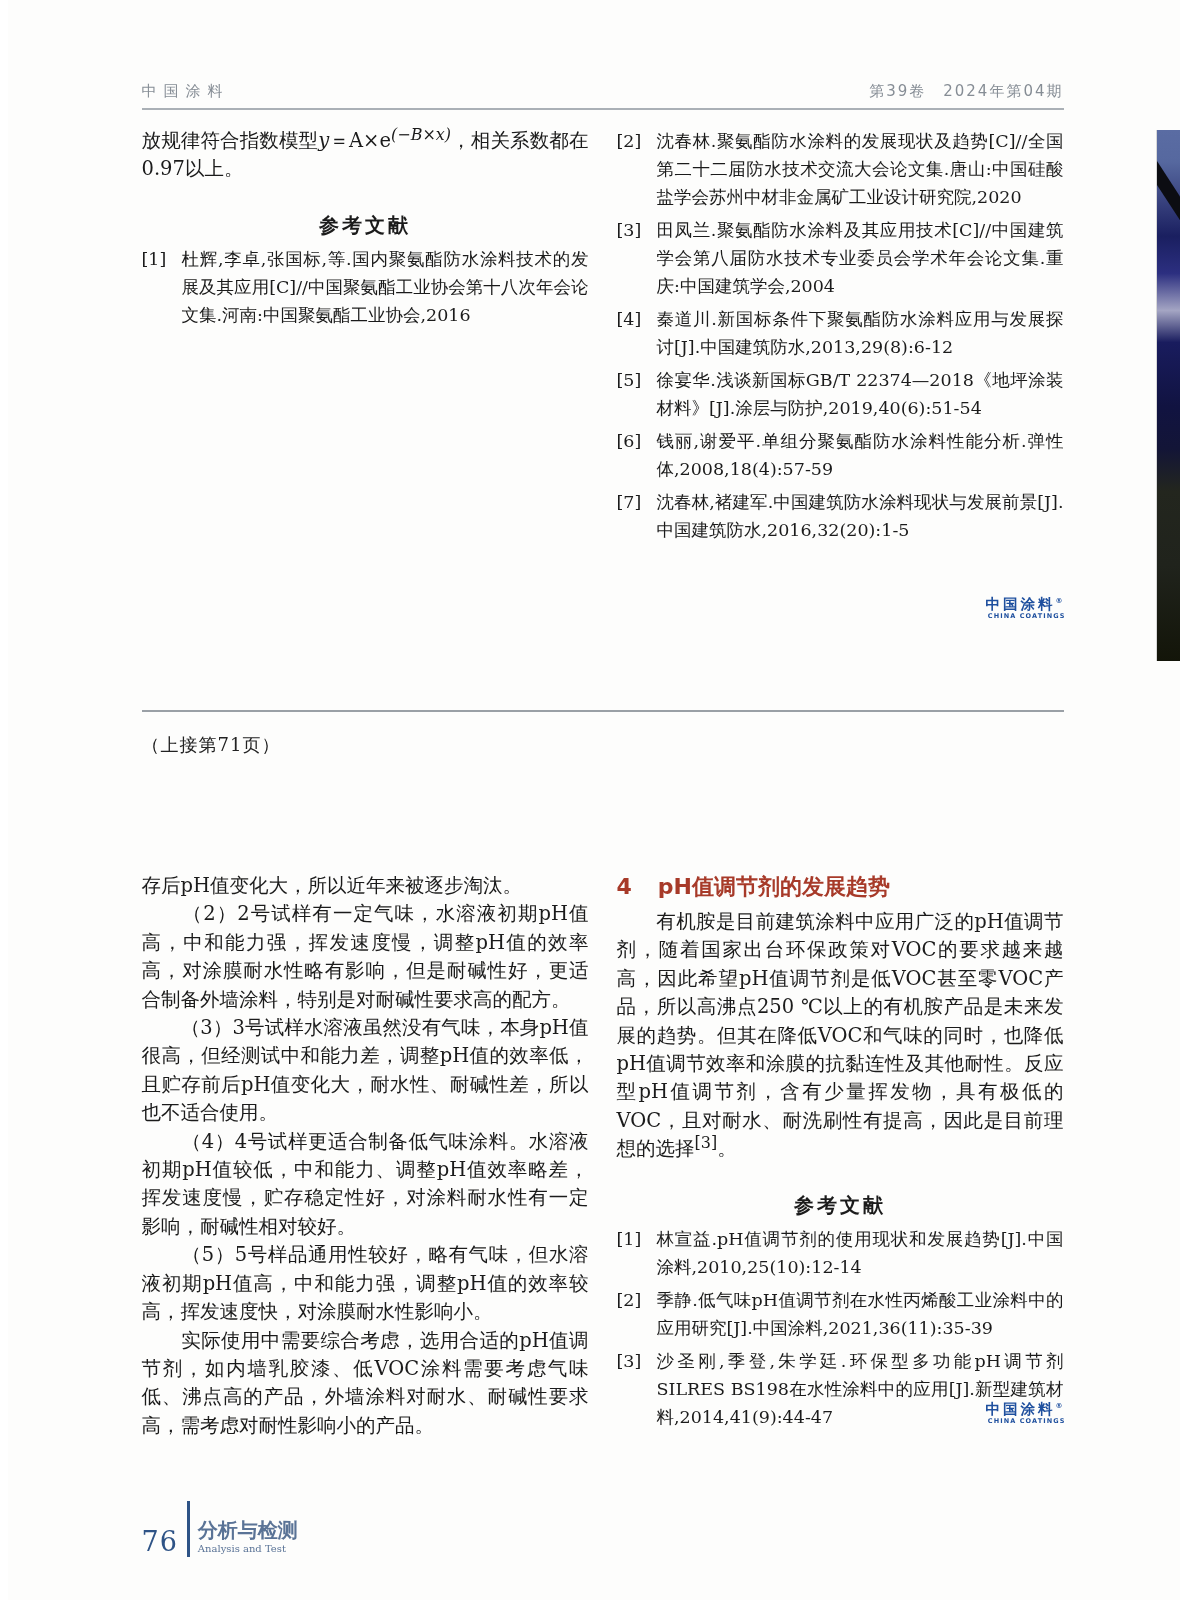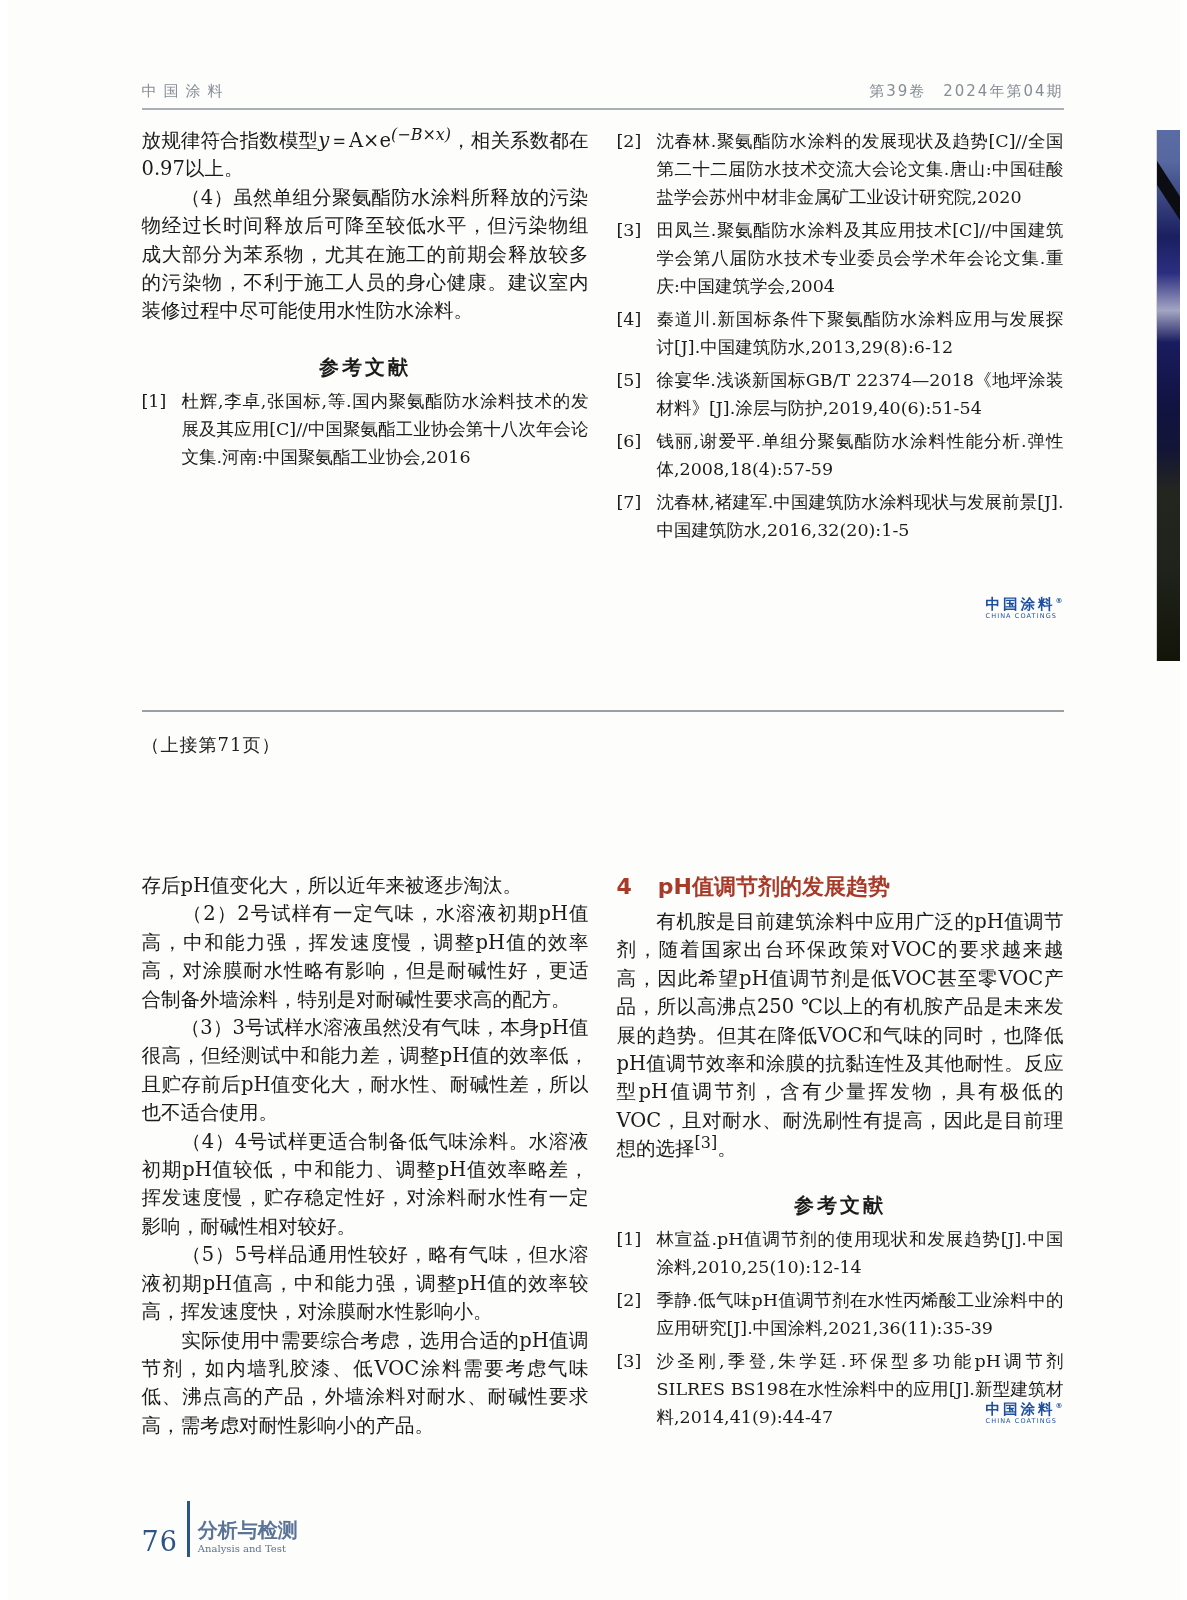--- a/index.html
+++ b/index.html
@@ -41,26 +41,26 @@
     display:flex; gap:26px; align-items:baseline;
     font-family:"DejaVu Sans","Liberation Sans",sans-serif;
     font-weight:bold; font-size:22px; color:#a73a29; line-height:30px;
     margin:0 0 6px 0;
   }
   
   .divider{position:absolute; left:134px; top:710px; width:922px; border-top:2px solid #9aa0a6;}
   .cont-note{position:absolute; left:134px; top:733px; font-size:18px; letter-spacing:1px; color:#222;}
   
   .logo{
-    position:absolute; width:80px; text-align:left;
+    position:absolute; width:80px; text-align:right;
     font-family:"DejaVu Sans","Liberation Sans",sans-serif; color:#1e4f9e;
   }
   .logo .cn{font-size:14.5px; font-weight:bold; letter-spacing:3px; line-height:16px;}
   .logo .cn sup{font-size:7px;}
-  .logo .en{font-size:6.5px; font-weight:normal; letter-spacing:1.1px; line-height:9px;}
+  .logo .en{font-size:6.5px; font-weight:bold; letter-spacing:1.1px; line-height:9px;}
   .logo-1{left:978px; top:593px;}
   .logo-2{left:978px; top:1398px;}
   
   .footer{position:absolute; left:134px; top:1501px; display:flex; align-items:stretch;}
   .footer .pageno{
     font-size:27px; color:#2e5386; align-self:flex-end;
     line-height:30px; margin-right:9px; letter-spacing:1px;
   }
   .footer .bar{width:3px; background:#2e5386; margin-right:8px;}
   .footer .sec{display:flex; flex-direction:column; justify-content:space-between; padding:1px 0;}
@@ -92,21 +92,20 @@
 <div class="page">
 
   <div class="header">
     <span class="journal">中国涂料</span>
     <span class="issue">第39卷　2024年第04期</span>
   </div>
 
   <div class="cols top-cols">
     <div class="col">
       <p class="para"><span>放规律符合指数模型</span><span class="v">y</span><span>＝A×e</span><sup class="f v">(−B×x)</sup><span>，相关系数都在0.97以上。</span></p>
-      <p class="para">　　（4）虽然单组分聚氨酯防水涂料所释放的污染物经过长时间释放后可降至较低水平，但污染物组成大部分为苯系物，尤其在施工的前期会释放较多的污染物，不利于施工人员的身心健康。建议室内装修过程中尽可能使用水性防水涂料。</p>
       <div class="ref-heading">参考文献</div>
       <div class="ref-list">
 
           <div class="ref">
             <span class="num">[1]</span>
             <span class="txt">杜辉,李卓,张国标,等.国内聚氨酯防水涂料技术的发展及其应用[C]//中国聚氨酯工业协会第十八次年会论文集.河南:中国聚氨酯工业协会,2016</span>
           </div>
         </div>
     </div>
 

